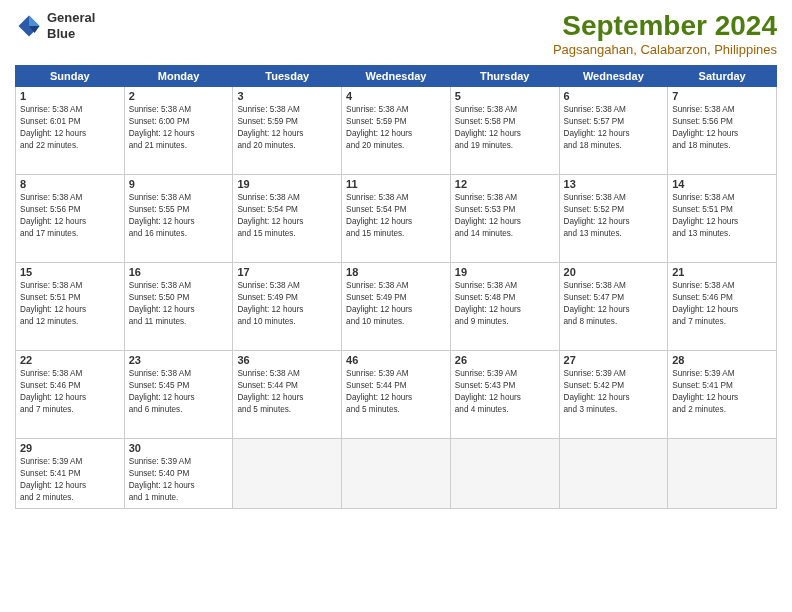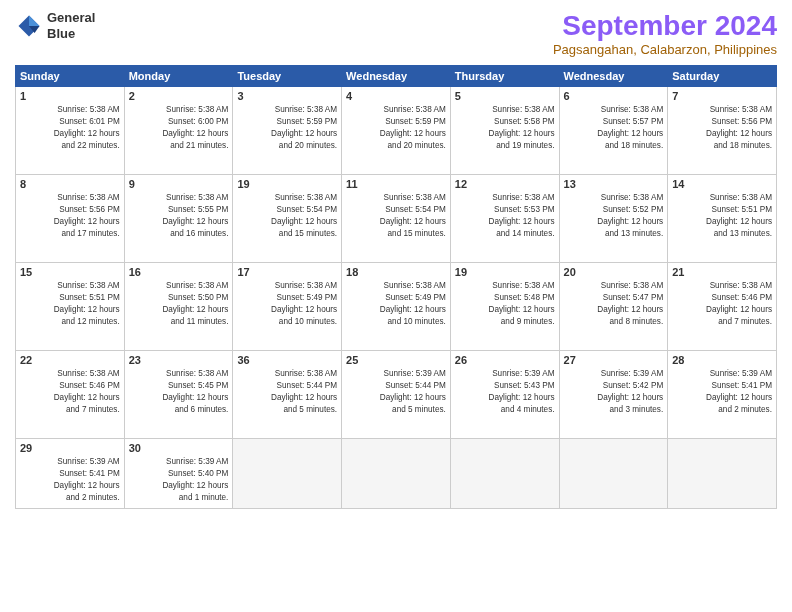--- a/index.html
+++ b/index.html
@@ -36,38 +36,38 @@
     .logo-icon {
       width: 28px;
       height: 28px;
     }
     .title-section {
       text-align: right;
     }
     .month-title {
       font-size: 28px;
       font-weight: bold;
-      color: #8b5cf6;
+      color: #4d7c0f;
     }
     .location {
       font-size: 13px;
       color: #a16207;
     }
     .calendar {
       width: 100%;
       border-collapse: collapse;
       table-layout: fixed;
     }
     .calendar th {
       background: #2B5BA8;
       color: #fff;
       font-size: 11px;
       font-weight: bold;
       padding: 4px 4px;
-      text-align: left;
+      text-align: center;
       border: 1px solid #2B5BA8;
     }
     .calendar td {
       border: 1px solid #ccc;
       vertical-align: top;
       padding: 3px 4px;
       font-size: 8.5px;
       color: #333;
       height: 88px;
       background: #fff;
@@ -80,21 +80,20 @@
     }
     .day-num {
       font-size: 11px;
       font-weight: bold;
       display: block;
       margin-bottom: 2px;
     }
     .day-info {
       line-height: 1.45;
       font-size: 8.2px;
-      text-align: right;
     }
   </style>
 </head>
 <body>
 
 <div class="page">
   <div class="header">
     <div class="logo">
       <svg class="logo-icon" viewBox="0 0 40 40">
         <polygon points="20,5 35,20 20,35 5,20" fill="#2B5BA8"></polygon>
@@ -294,21 +293,21 @@
 and 6 minutes.</div>
           </td>
           <td>
             <span class="day-num">36</span>
             <div class="day-info" style="white-space: pre-line;">Sunrise: 5:38 AM
 Sunset: 5:44 PM
 Daylight: 12 hours
 and 5 minutes.</div>
           </td>
           <td>
-            <span class="day-num">25</span>
+            <span class="day-num">46</span>
             <div class="day-info" style="white-space: pre-line;">Sunrise: 5:39 AM
 Sunset: 5:44 PM
 Daylight: 12 hours
 and 5 minutes.</div>
           </td>
           <td>
             <span class="day-num">26</span>
             <div class="day-info" style="white-space: pre-line;">Sunrise: 5:39 AM
 Sunset: 5:43 PM
 Daylight: 12 hours

